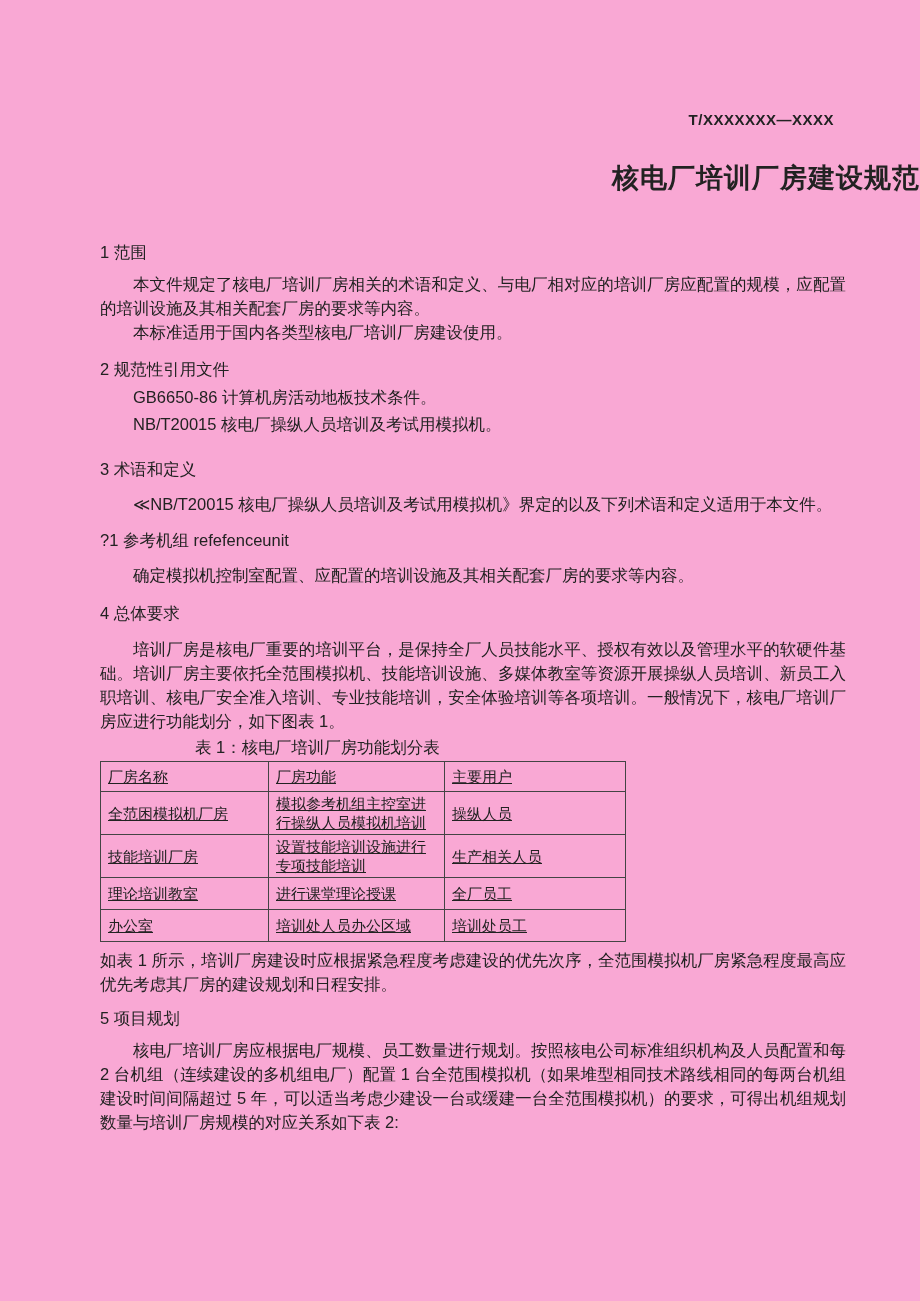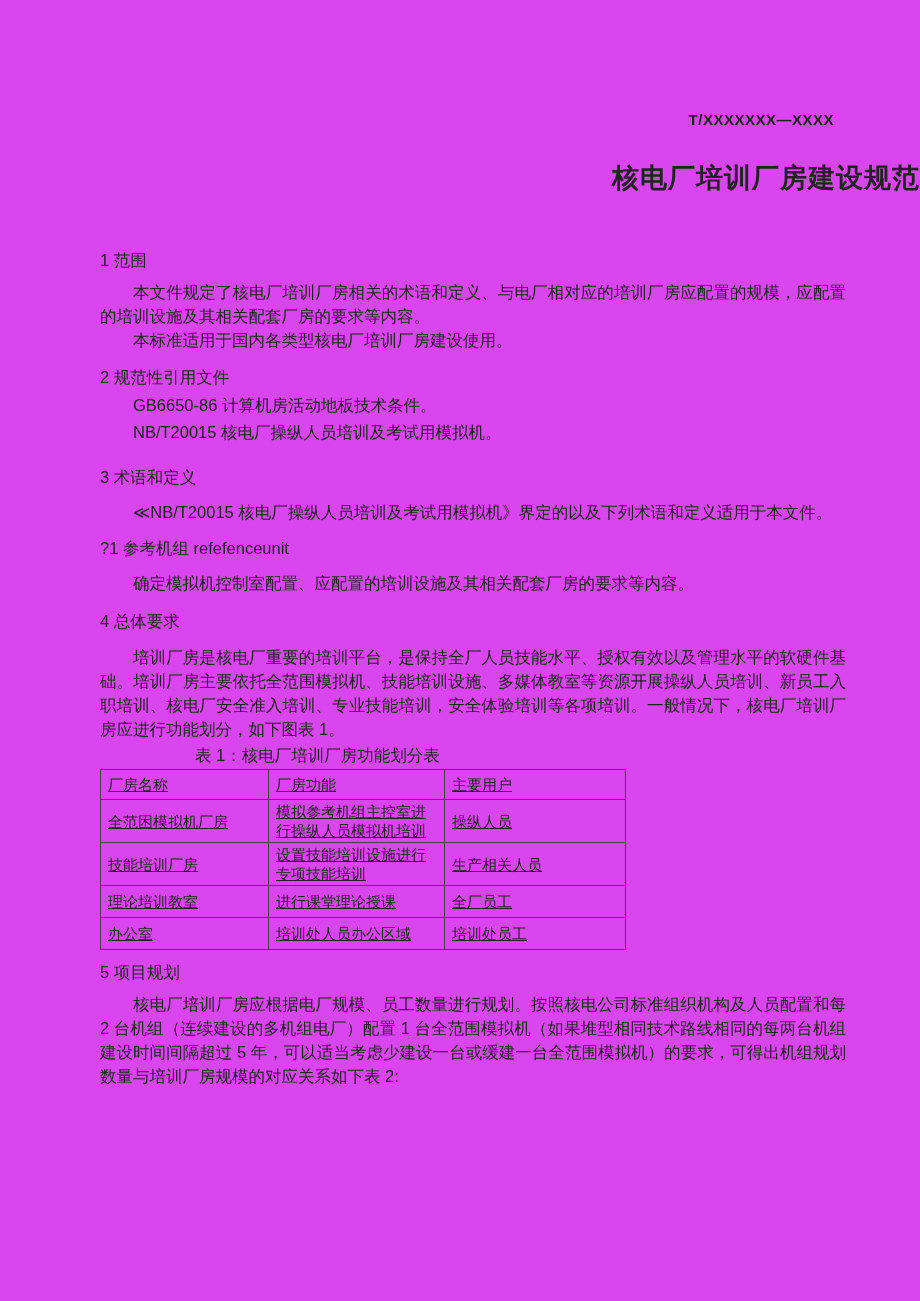--- a/index.html
+++ b/index.html
@@ -1,21 +1,21 @@
 <!DOCTYPE html>
 <html lang="zh"><head>
 <meta charset="utf-8">
 <style>
   html,body{margin:0;padding:0;}
   body{
     width:920px;height:1301px;background:#ffffff;
     font-family:"Liberation Sans","DejaVu Sans",serif;
     color:#222222;
   }
-  .page{position:relative;width:920px;height:1301px;background:#d946ef;overflow:hidden;}
+  .page{position:relative;width:920px;height:1301px;background:#f9a8d4;overflow:hidden;}
   .doc-code{
     position:absolute;top:111px;right:86px;
     font-family:"Liberation Sans","DejaVu Sans",sans-serif;
     font-weight:bold;font-size:15px;letter-spacing:0.5px;
   }
   .doc-title{
     position:absolute;top:160px;left:0;width:920px;
     text-align:right;font-size:27px;font-weight:600;letter-spacing:1px;
     font-family:"Liberation Sans","DejaVu Sans",sans-serif;
   }
@@ -49,21 +49,21 @@
 <body>
 
 <div class="page">
 
   <div class="doc-code">T/XXXXXXX—XXXX</div>
 
   <div class="doc-title">核电厂培训厂房建设规范</div>
 
   <div class="content">
 
-    <div class="sec-h" style="margin-top:18px">1 范围</div>
+    <div class="sec-h" style="margin-top:10px">1 范围</div>
     <p class="ind" style="margin-top:8px">本文件规定了核电厂培训厂房相关的术语和定义、与电厂相对应的培训厂房应配置的规模，应配置的培训设施及其相关配套厂房的要求等内容。</p>
     <p class="ind">本标准适用于国内各类型核电厂培训厂房建设使用。</p>
 
     <div class="sec-h" style="margin-top:13px">2 规范性引用文件</div>
     <p class="ind" style="margin-top:4px">GB6650-86 计算机房活动地板技术条件。</p>
     <p class="ind" style="margin-top:3px">NB/T20015 核电厂操纵人员培训及考试用模拟机。</p>
 
     <div class="sec-h" style="margin-top:21px">3 术语和定义</div>
     <p class="ind" style="margin-top:11px">≪NB/T20015 核电厂操纵人员培训及考试用模拟机》界定的以及下列术语和定义适用于本文件。</p>
     <p style="margin-top:12px">?1 参考机组 refefenceunit</p>
@@ -102,18 +102,19 @@
           <td>全厂员工</td>
         </tr>
         <tr class="rs">
           <td>办公室</td>
           <td>培训处人员办公区域</td>
           <td>培训处员工</td>
         </tr>
       </tbody>
     </table>
 
+    <p style="margin-top:6px">如表 1 所示，培训厂房建设时应根据紧急程度考虑建设的优先次序，全范围模拟机厂房紧急程度最高应优先考虑其厂房的建设规划和日程安排。</p>
 
     <div class="sec-h" style="margin-top:10px">5 项目规划</div>
     <p class="ind" style="margin-top:8px">核电厂培训厂房应根据电厂规模、员工数量进行规划。按照核电公司标准组织机构及人员配置和每 2 台机组（连续建设的多机组电厂）配置 1 台全范围模拟机（如果堆型相同技术路线相同的每两台机组建设时间间隔超过 5 年，可以适当考虑少建设一台或缓建一台全范围模拟机）的要求，可得出机组规划数量与培训厂房规模的对应关系如下表 2:</p>
 
   </div>
 </div>
 
 </body></html>

